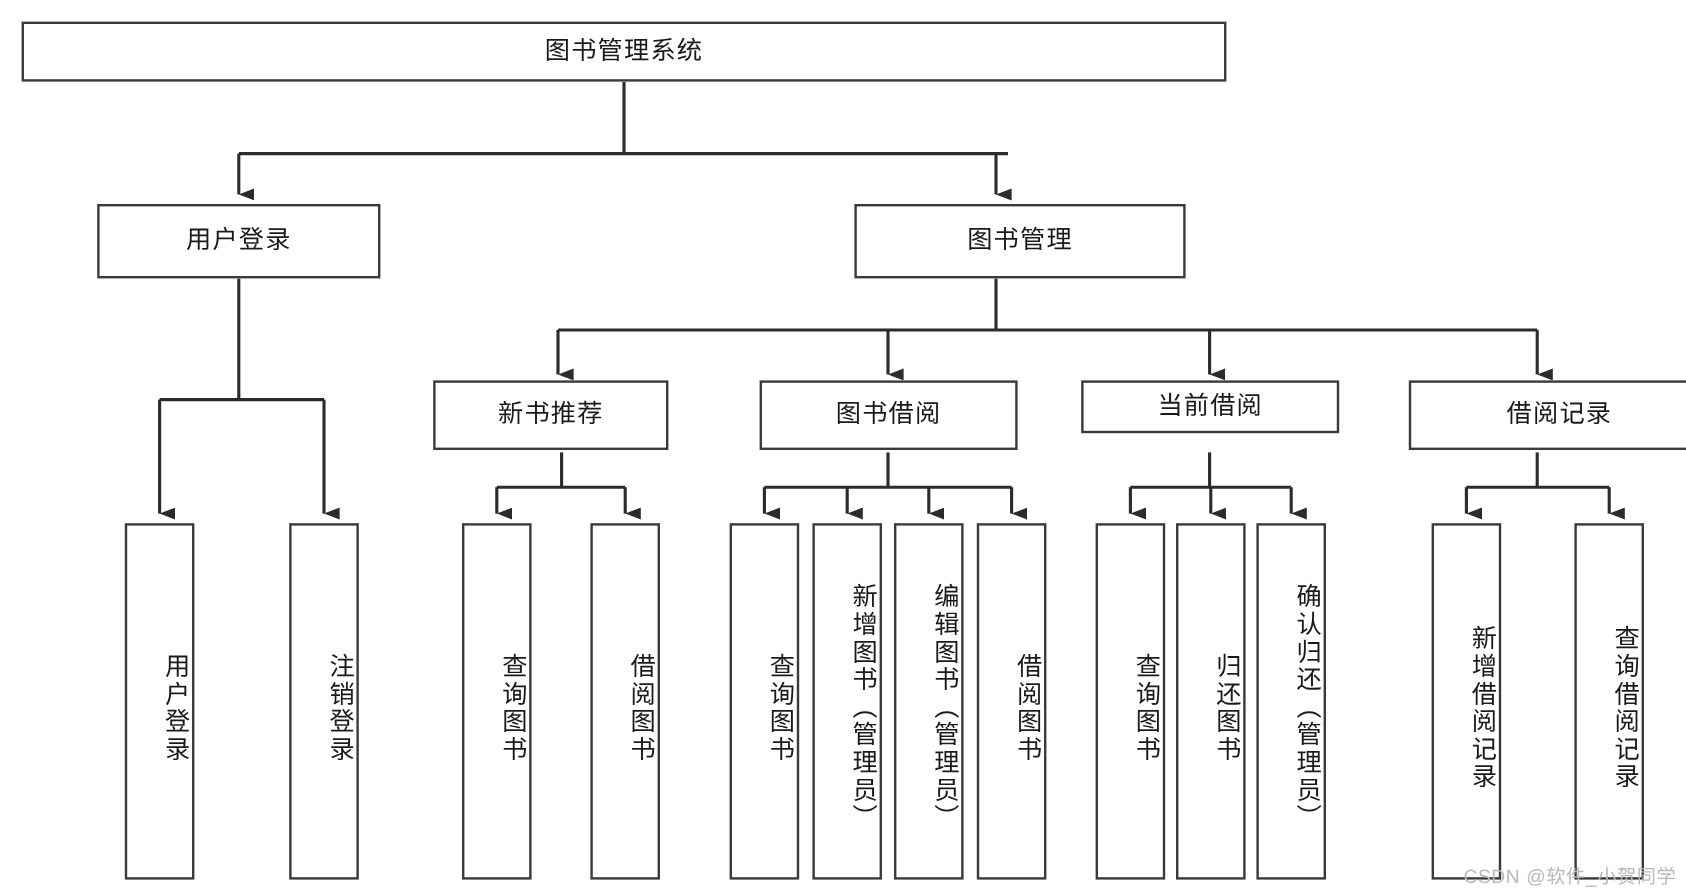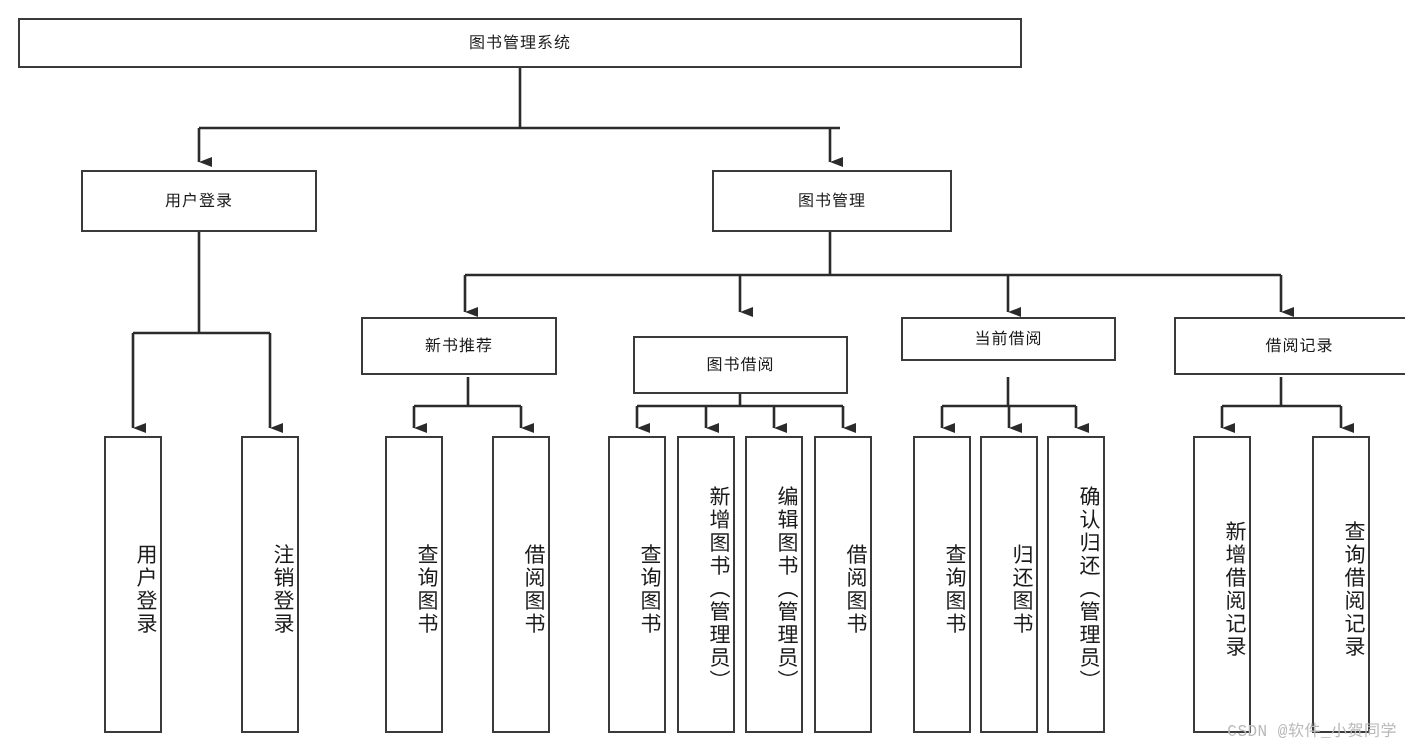--- a/index.html
+++ b/index.html
@@ -31,21 +31,21 @@
     box-sizing: border-box;
     background: #ffffff;
     border: 2px solid #3a3a3a;
     display: flex;
     align-items: center;
     justify-content: center;
     color: #1a1a1a;
     z-index: 2;
   }
   .node.horiz {
-    font-size: 16px;
+    font-size: 21px;
     letter-spacing: 1px;
     line-height: 1.2;
     white-space: nowrap;
   }
   .node.vert {
     writing-mode: vertical-rl;
     text-orientation: upright;
     font-size: 21px;
     line-height: 1.45;
     letter-spacing: 2px;
@@ -62,21 +62,20 @@
   #watermark {
     position: absolute;
     right: 8px;
     bottom: 6px;
     font-size: 16px;
     color: #b9b9b9;
     letter-spacing: 0.5px;
     white-space: nowrap;
     z-index: 5;
     user-select: none;
-    font-family: Liberation Mono, monospace;
   }
 </style>
 </head>
 <body>
 
 <div id="canvas">
 
   <svg id="edges" viewBox="0 0 1405 747" xmlns="http://www.w3.org/2000/svg">
     <defs>
       <marker id="arrow" viewBox="0 0 12 14" refX="6" refY="13" markerWidth="12" markerHeight="14" orient="auto-start-reverse" markerUnits="userSpaceOnUse">
@@ -130,28 +129,28 @@
     </g>
   </svg>
 
   <div class="node horiz" style="left:18px; top:18px; width:1004px; height:50px;">
     <span>图书管理系统</span>
   </div>
 
   <div class="node horiz" style="left:81px; top:170px; width:236px; height:62px;">
     <span>用户登录</span>
   </div>
-  <div class="node horiz" style="left:712px; top:170px; width:240px; height:62px;">
+  <div class="node horiz" style="left:712px; top:170px; width:276px; height:62px;">
     <span>图书管理</span>
   </div>
 
   <div class="node horiz" style="left:361px; top:317px; width:196px; height:58px;">
     <span>新书推荐</span>
   </div>
-  <div class="node horiz" style="left:633px; top:317px; width:215px; height:58px;margin-top:19px;">
+  <div class="node horiz" style="left:633px; top:317px; width:215px; height:58px;">
     <span>图书借阅</span>
   </div>
   <div class="node horiz" style="left:901px; top:317px; width:215px; height:44px;">
     <span>当前借阅</span>
   </div>
   <div class="node horiz" style="left:1174px; top:317px; width:251px; height:58px;">
     <span>借阅记录</span>
   </div>
 
   <div class="node vert" style="left:104px; top:436px; width:58px; height:297px;">

